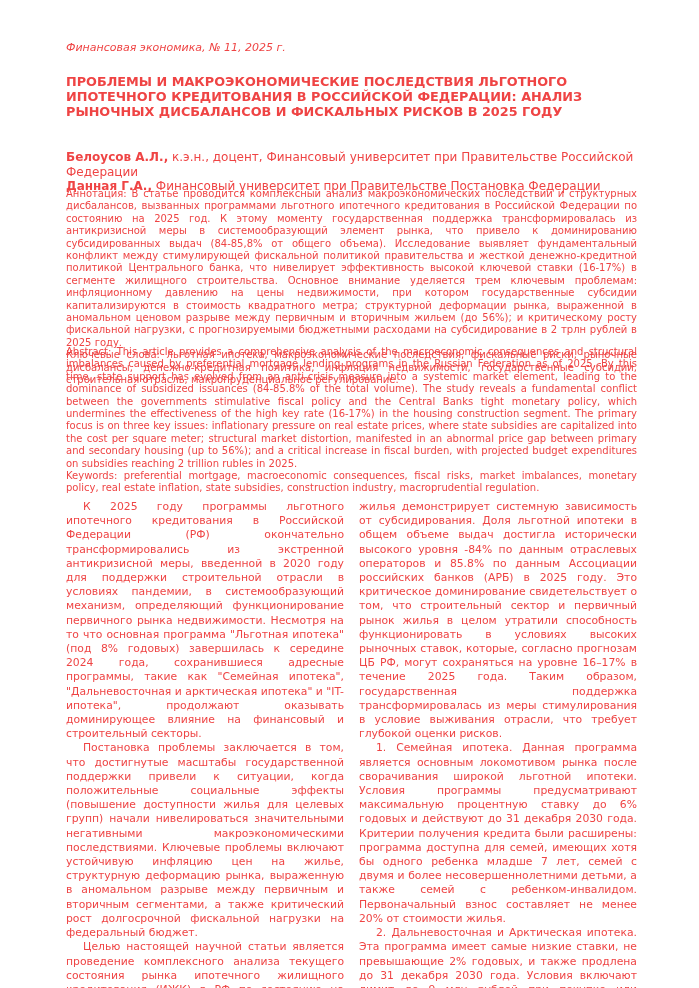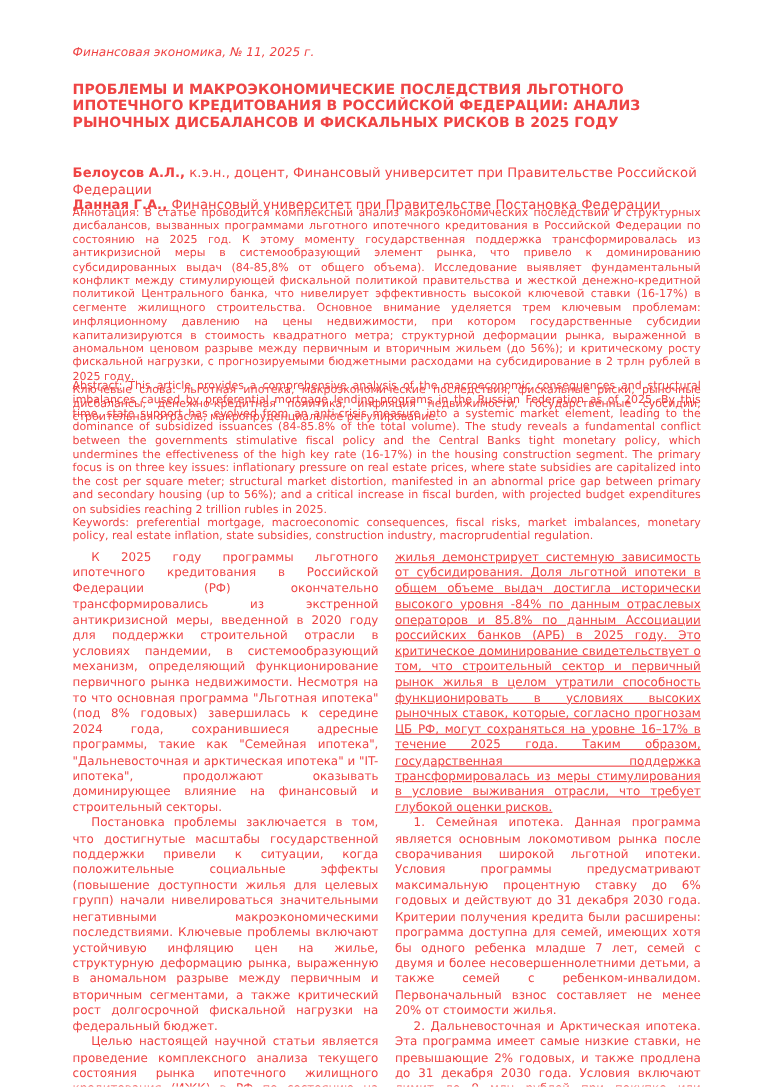--- a/index.html
+++ b/index.html
@@ -63,21 +63,21 @@
     font-size: 10.8px;
     line-height: 14.2px;
     text-align: justify;
     hyphens: auto;
     -webkit-hyphens: auto;
   }
   .col p {
     margin: 0;
     text-indent: 17px;
   }
-  .col p.noind { text-indent: 0; text-decoration: underline; }
+  .col p.noind { text-indent: 0; }
   .pagenum {
     position: absolute;
     top: 938px;
     left: 0;
     width: 699px;
     text-align: center;
     font-size: 10.5px;
   }
 </style>
 </head>

